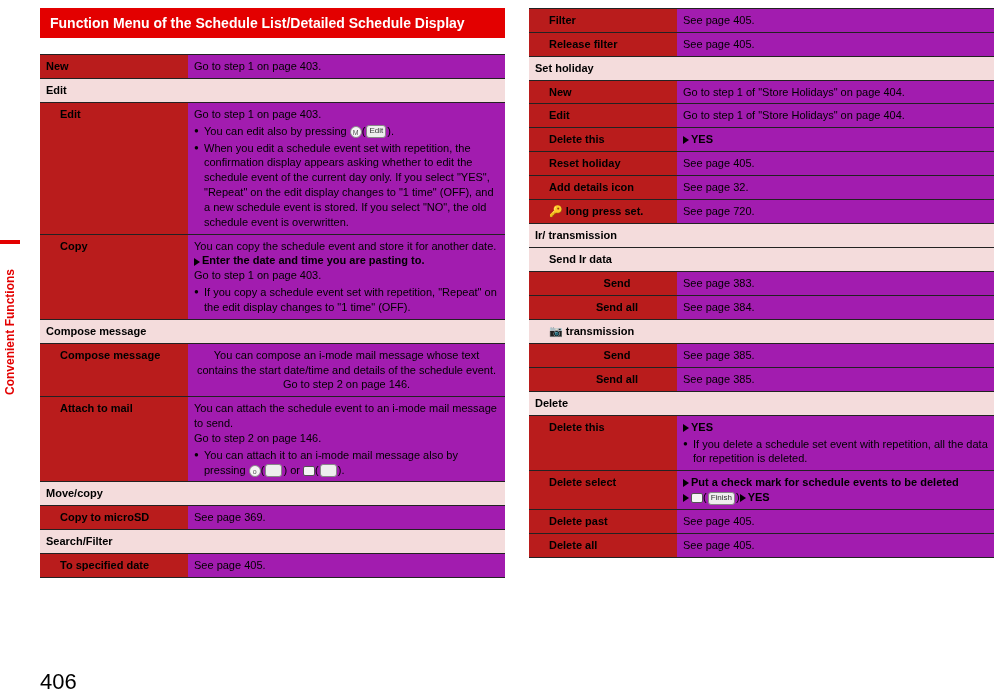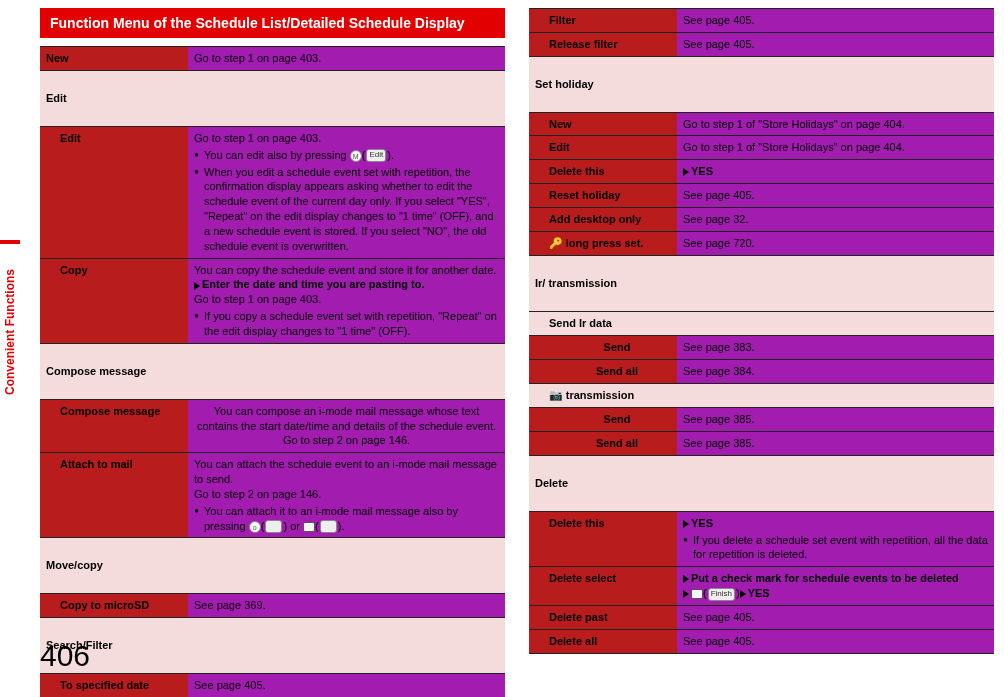--- a/index.html
+++ b/index.html
@@ -46,39 +46,39 @@
     flex: 1;
     min-width: 0;
   }
   .section-title-bar {
     background: #e30000;
     color: #fff;
     font-weight: bold;
     font-size: 14px;
     padding: 6px 10px;
     margin-top: 8px;
-    margin-bottom: 8px;
+    margin-bottom: 16px;
     line-height: 1.3;
   }
   table.menu {
     width: 100%;
     border-collapse: collapse;
     font-size: 11px;
   }
   table.menu td {
     border-top: 1px solid #222;
     vertical-align: top;
     padding: 4px 6px;
     line-height: 1.35;
   }
   table.menu tr.grouphdr td {
     background: #f4dcdc;
     font-weight: bold;
     border-top: 1px solid #222;
-    padding: 20px 6px;
+    padding: 4px 6px;
     margin-left: 28px;
   }
   table.menu tr.subhdr td {
     background: #f4dcdc;
     font-weight: bold;
     border-top: 1px solid #222;
     padding: 4px 6px 4px 20px;
     margin-left: 12px;
   }
   table.menu td.label {
@@ -125,22 +125,22 @@
     border: 1px solid #555;
     border-radius: 2px;
     position: relative;
     vertical-align: middle;
     background: #f5f5f5;
   }
   .inline-icon { display:inline-block; vertical-align: middle; }
   .pagenum {
     position: absolute;
     left: 40px;
-    bottom: 24px;
-    font-size: 30px;
+    bottom: 2px;
+    font-size: 22px;
     font-weight: normal;
   }
   .last-border { border-bottom: 1px solid #222; }
 </style>
 </head>
 <body>
 
 <div class="side-tab">
   <span>Convenient Functions</span>
 </div>
@@ -253,21 +253,21 @@
       <tr>
         <td class="label ind1">Delete this</td>
         <td class="desc"><span class="tri"></span><b>YES</b></td>
       </tr>
       <tr>
         <td class="label ind1">Reset holiday</td>
         <td class="desc">See page 405.</td>
       </tr>
 
       <tr>
-        <td class="label ind1">Add desktop only</td>
+        <td class="label ind1">Add details icon</td>
         <td class="desc">See page 32.</td>
       </tr>
       <tr>
         <td class="label ind1"><span class="inline-icon">🔑</span><span> long press set.</span></td>
         <td class="desc">See page 720.</td>
       </tr>
 
       <tr class="grouphdr">
         <td colspan="2">Ir/      transmission</td>
       </tr>

